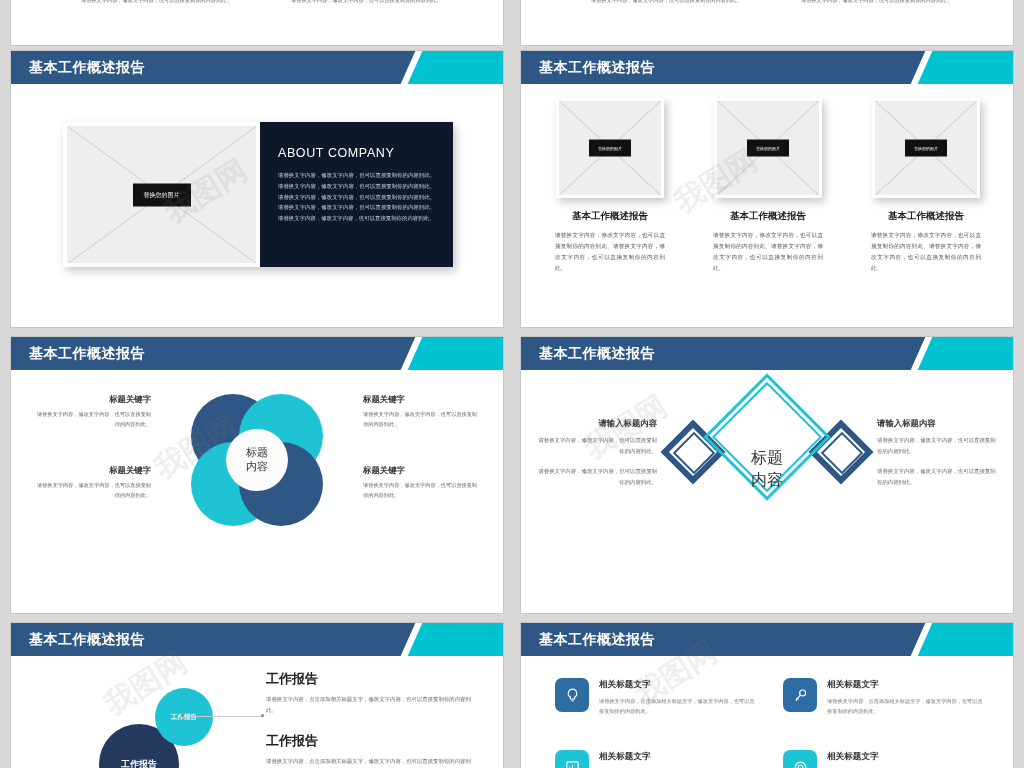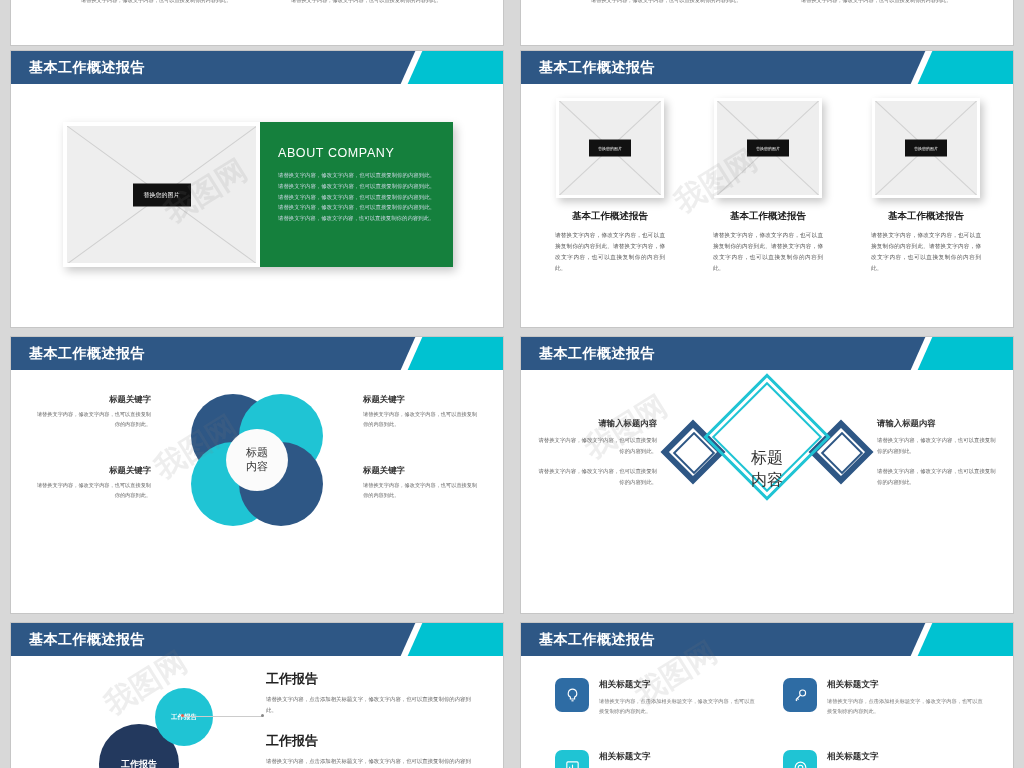--- a/index.html
+++ b/index.html
@@ -86,21 +86,21 @@
   .about-img .x2 { transform: translate(-50%,-50%) rotate(-36deg); }
   .img-chip {
     position: absolute; left: 50%; top: 50%;
     transform: translate(-50%,-50%);
     background: #111111; color: #ffffff;
     font-size: 6px; padding: 7px 11px;
     white-space: nowrap;
   }
   .about-text {
     width: 193px; height: 145px;
-    background: #15803d;
+    background: #0f172a;
     padding: 24px 18px 0 18px;
   }
   .about-h {
     color: #ffffff; font-size: 12.5px;
     letter-spacing: 0.6px; margin-bottom: 10px;
   }
   .about-p {
     color: #cfd9e6; font-size: 5.4px;
     line-height: 2.0;
     text-align: justify;

